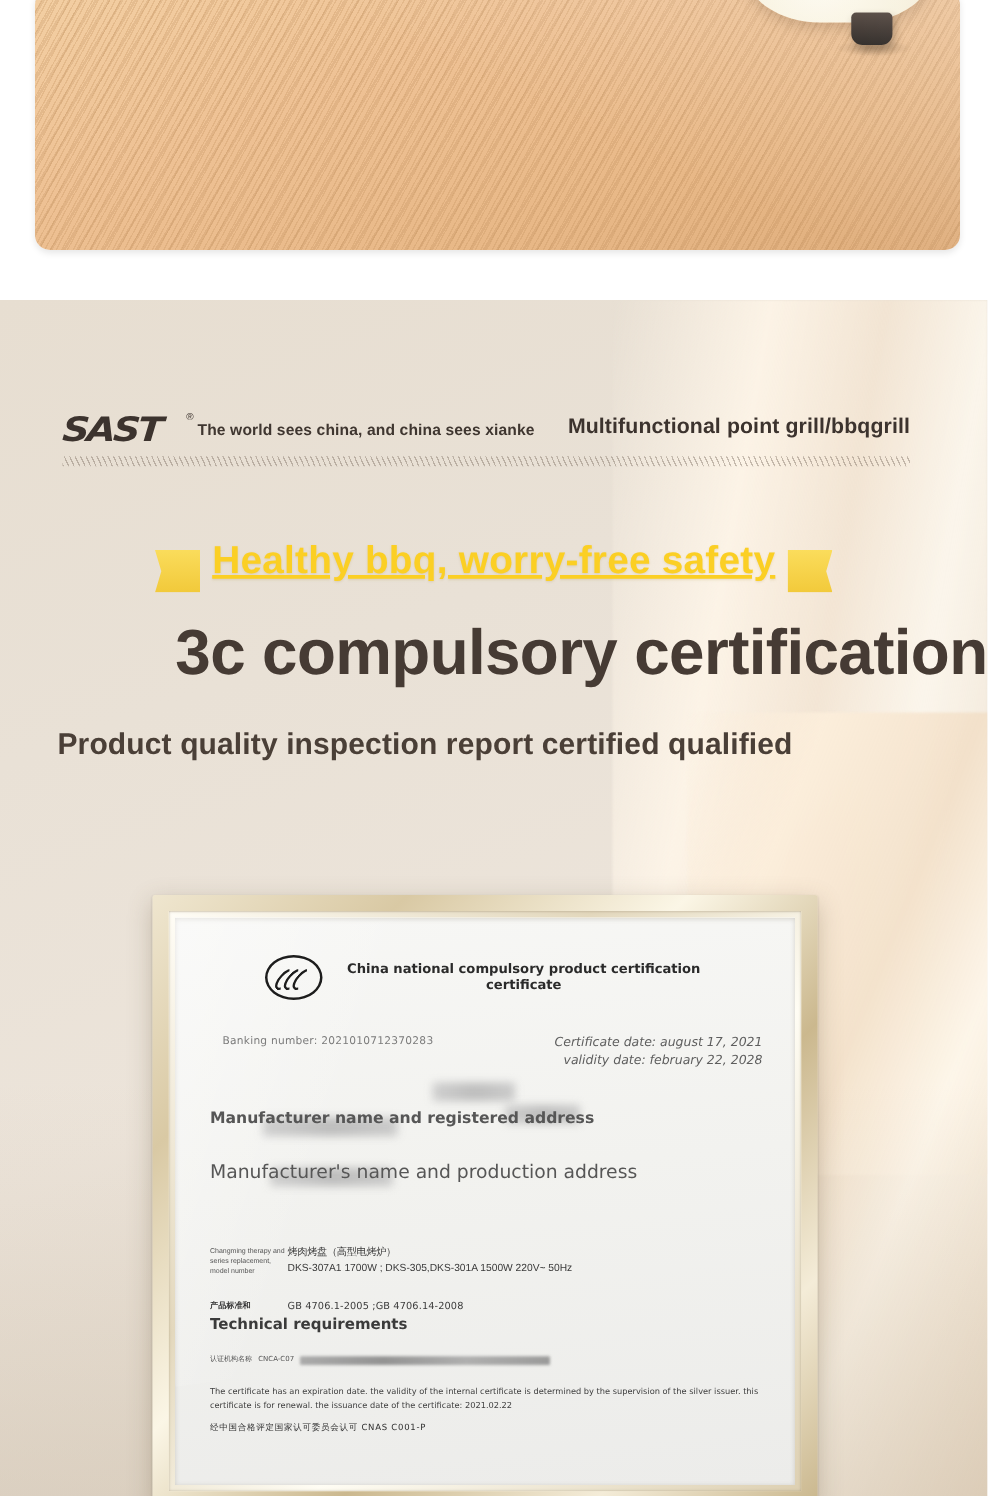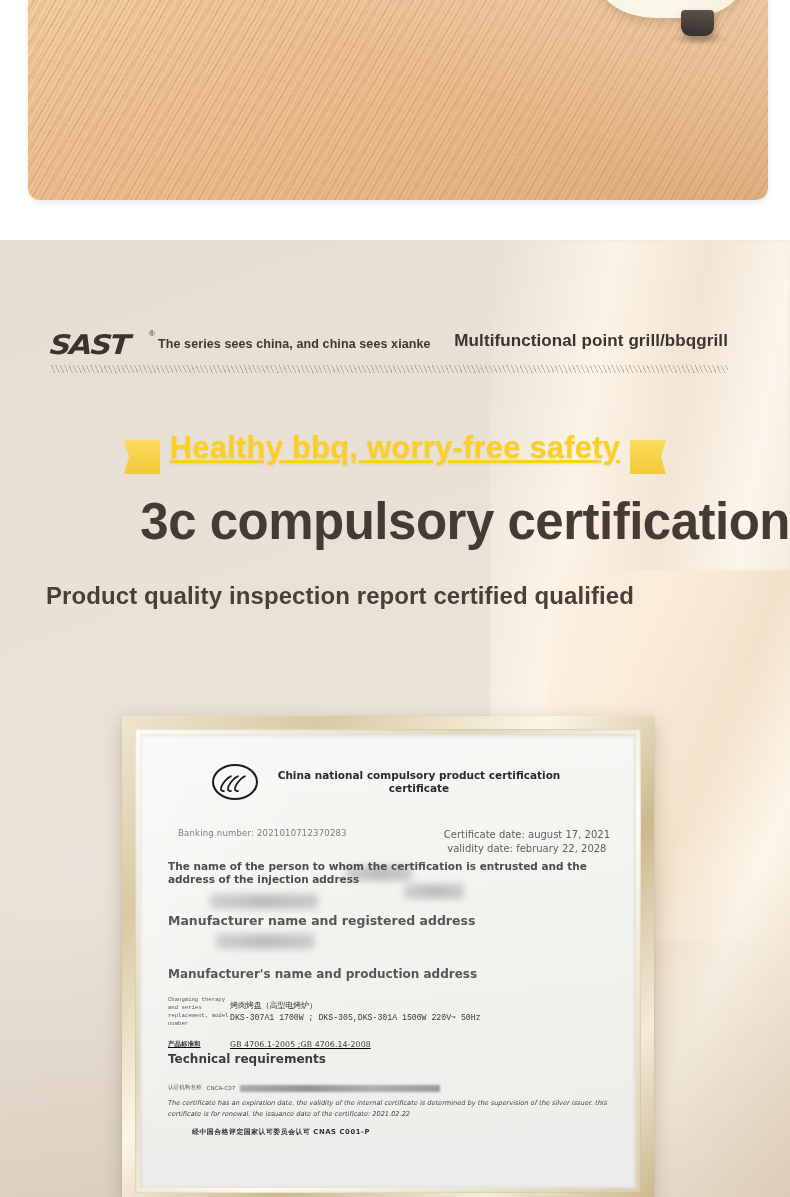--- a/index.html
+++ b/index.html
@@ -205,98 +205,98 @@
     font-size:10.5px; font-weight:bold; color:#2a2a2a; line-height:1.25;
     font-family:"DejaVu Sans", sans-serif;
   }
 
   .cert-numrow{
     position:absolute; left:0; top:94px; width:100%;
     display:flex; justify-content:space-between; padding:0 26px 0 38px;
     font-family:"DejaVu Sans", sans-serif;
   }
   .banking-num{ font-size:8.5px; color:#7b7b7b; letter-spacing:.2px; }
-  .cert-dates{ font-size:10px; color:#5e5e5e; line-height:1.35; text-align:center; }
+  .cert-dates{ font-size:10px; color:#5e5e5e; line-height:1.35; text-align:right;font-style:italic; }
 
   .cert-body{ position:absolute; left:28px; top:126px; right:20px; }
   .redact{
     position:absolute; height:15px; border-radius:1px;
     background:linear-gradient(90deg,#c9c9c9,#b4b4b4,#c4c4c4);
     filter:blur(3.5px); opacity:.85;
   }
   .cb-line1{
     position:relative; z-index:2;
     font-size:10.5px; font-weight:bold; color:#4c4c4c; line-height:1.28;
     font-family:"DejaVu Sans", sans-serif;
   }
   .cb-line2{
     position:relative; z-index:2; margin-top:26px;
     font-size:12.5px; font-weight:bold; color:#565656;
     font-family:"DejaVu Sans", sans-serif;
   }
   .cb-line3{
-    position:relative; z-index:2; margin-top:39px;
-    font-size:12px; font-weight:bold; color:#565656;
+    position:relative; z-index:2; margin-top:27px;
+    font-size:15px; font-weight:normal; color:#565656;
     font-family:"DejaVu Sans", sans-serif;
   }
 
   .tech-row{
     position:absolute; left:28px; top:262px; right:20px;
-    display:flex; align-items:center;
-    font-family:Liberation Mono, monospace;
+    display:flex; align-items:flex-end;
+    font-family:Liberation Sans, sans-serif;
   }
   .tech-label{
     width:62px; flex:0 0 auto;
     font-size:5.6px; color:#555; line-height:1.45;
   }
   .tech-val{ font-size:8.2px; color:#3a3a3a; line-height:1.55; }
   .tech-val .cn{ color:#3a3a3a; letter-spacing:-.3px; }
 
   .std-row{
     position:absolute; left:28px; top:306px; right:20px;
     font-family:"DejaVu Sans", sans-serif;
   }
-  .std-top{ display:flex; align-items:flex-start;text-decoration:underline; }
+  .std-top{ display:flex; align-items:flex-start; }
   .std-cn{ width:62px; flex:0 0 auto; font-size:6.5px; font-weight:bold; color:#333; }
   .std-codes{ font-size:7.8px; color:#3a3a3a; letter-spacing:.1px; }
   .std-en{ margin-top:3px; font-size:12px; font-weight:bold; color:#3b3b3b; }
 
   .fine-print{
     position:absolute; left:28px; top:350px; right:22px;
     font-family:"DejaVu Sans", sans-serif;
   }
   .fp-cn-row{ display:flex; align-items:center; gap:5px; font-size:5.6px; color:#555; }
   .fp-blur{
     display:inline-block; height:7px; width:200px;
     background:linear-gradient(90deg,#9b9b9b,#7d7d7d,#a0a0a0,#868686);
     filter:blur(1.1px); opacity:.8; border-radius:1px;
   }
-  .fp-en{ margin-top:6px; font-size:6.6px; color:#3f3f3f; line-height:1.6;font-style:italic; }
-  .fp-bottom{ margin-top:8px; font-size:6.8px; font-weight:bold; color:#2f2f2f; letter-spacing:.6px;margin-left:24px; }
+  .fp-en{ margin-top:16px; font-size:6.6px; color:#3f3f3f; line-height:1.6; }
+  .fp-bottom{ margin-top:8px; font-size:6.8px; font-weight:normal; color:#2f2f2f; letter-spacing:.6px; }
 </style>
 </head>
 <body>
 
 <div class="photo-section">
   <div class="photo-card">
     <div class="appliance-body"></div>
     <div class="foot-shadow"></div>
     <div class="appliance-foot"></div>
   </div>
 </div>
 
 <div class="banner">
   <div class="curtain"></div>
   <div class="curtain2"></div>
   <div class="wall-shade"></div>
 
   <div class="brand-row">
     <div class="sast-logo">SAST</div>
     <div class="sast-reg">®</div>
-    <div class="brand-tag">The series sees china, and china sees xianke</div>
+    <div class="brand-tag">The world sees china, and china sees xianke</div>
     <div class="brand-right">Multifunctional point grill/bbqgrill</div>
     <div class="hatch"></div>
   </div>
 
   <div class="yellow-wrap">
     <div class="ribbon-l"></div>
     <div class="ribbon-r"></div>
     <div class="yellow-text">Healthy bbq, worry-free safety</div>
   </div>
 
@@ -321,21 +321,20 @@
           <div class="banking-num">Banking number: 2021010712370283</div>
           <div class="cert-dates">
             <div>Certificate date: august 17, 2021</div>
             <div>validity date: february 22, 2028</div>
           </div>
         </div>
 
         <div class="cert-body">
           <div class="redact" style="left:178px; top:6px; width:66px;"></div>
           <div class="redact" style="left:236px; top:24px; width:60px;"></div>
-          <div class="cb-line1">The name of the person to whom the certification is entrusted and the address of the injection address</div>
 
           <div class="redact" style="left:42px; top:34px; width:108px;"></div>
           <div class="cb-line2">Manufacturer name and registered address</div>
 
           <div class="redact" style="left:48px; top:74px; width:98px;"></div>
           <div class="cb-line3">Manufacturer's name and production address</div>
         </div>
 
         <div class="tech-row">
           <div class="tech-label">Changming therapy and series replacement, model number</div>

